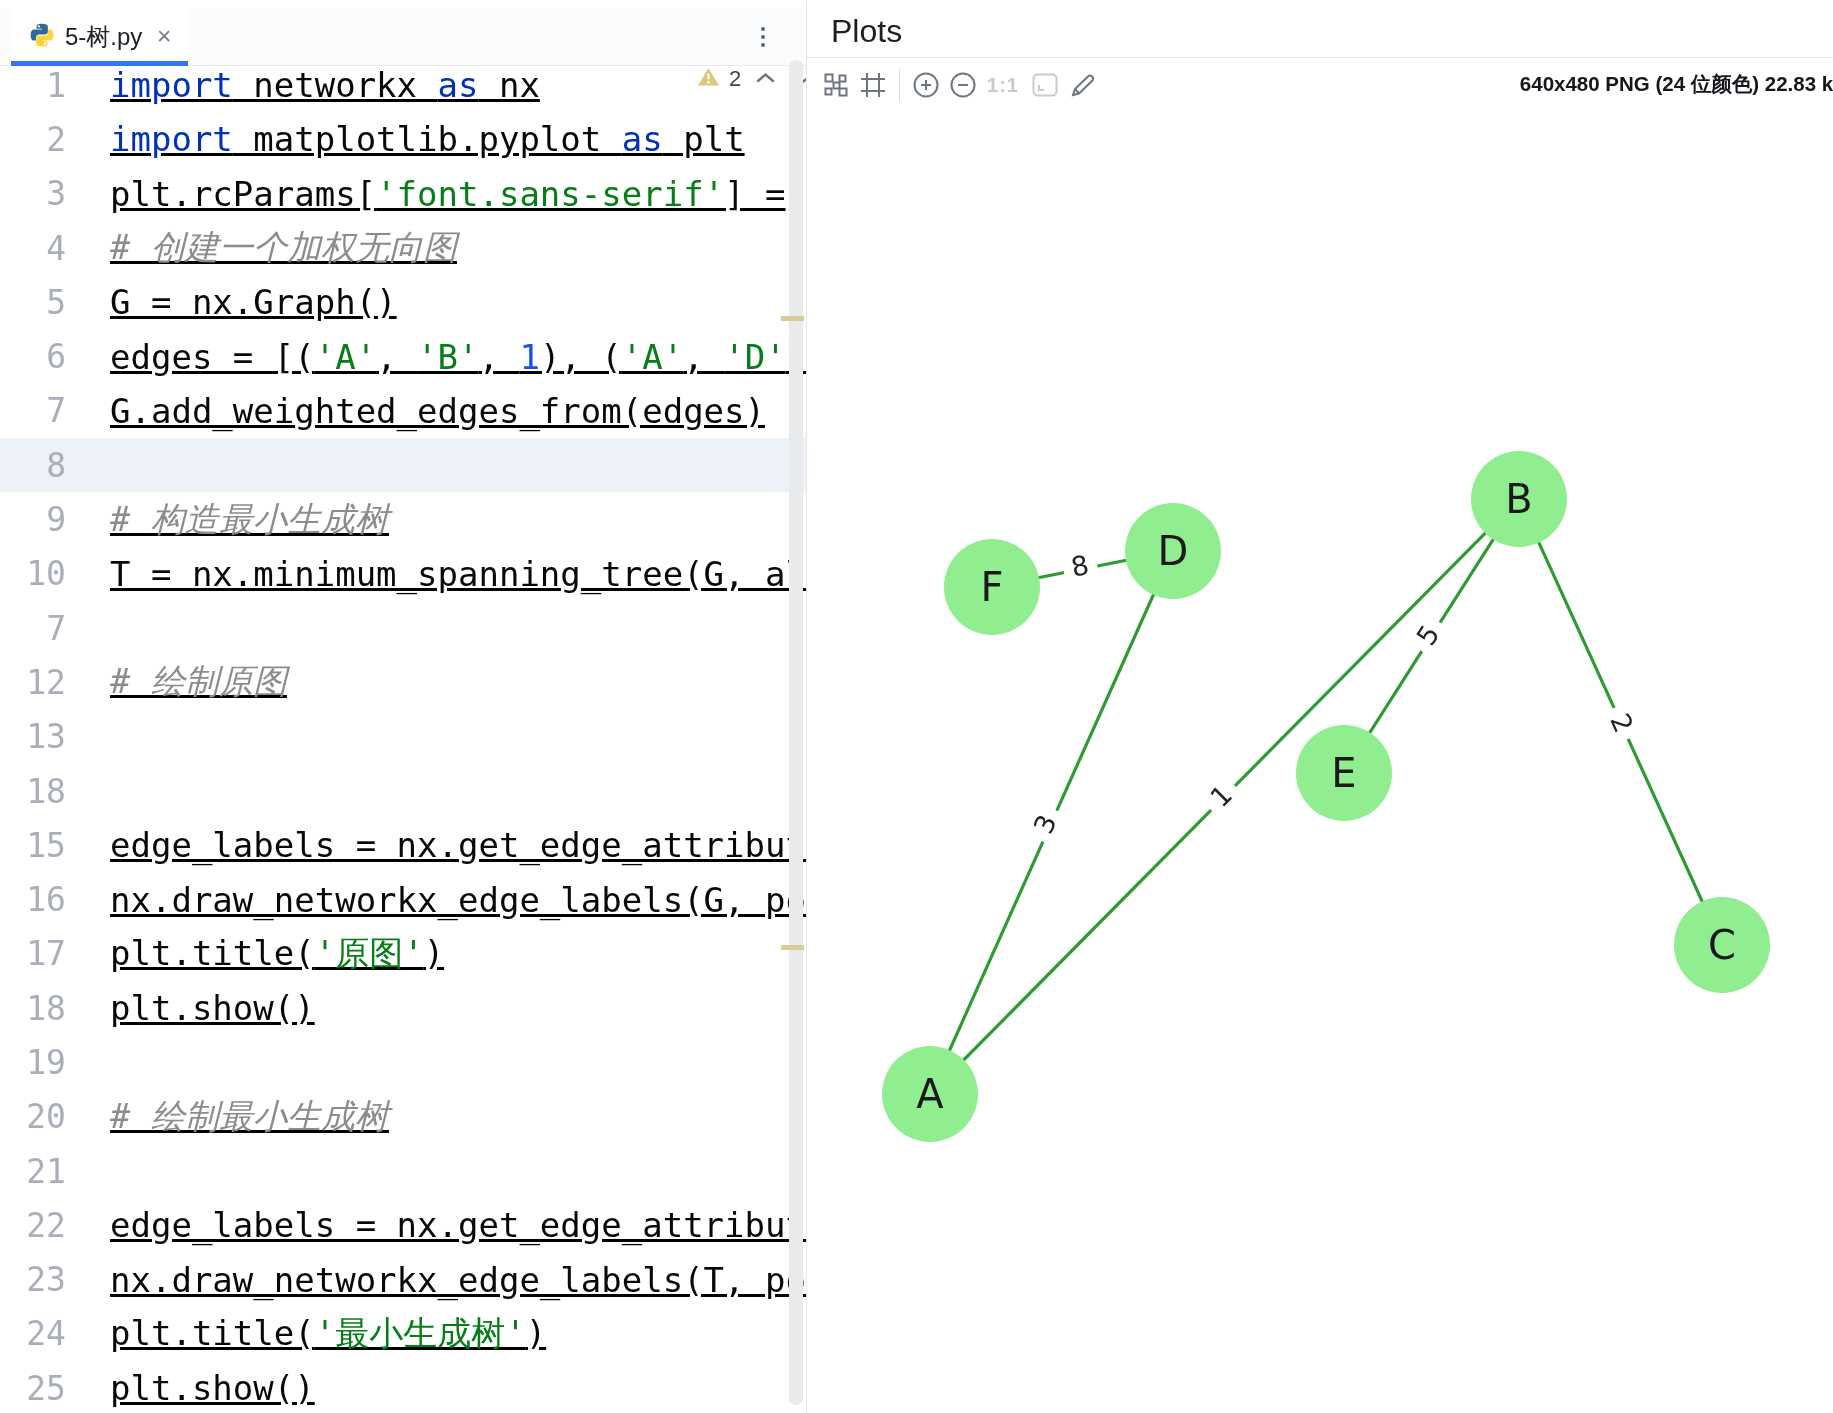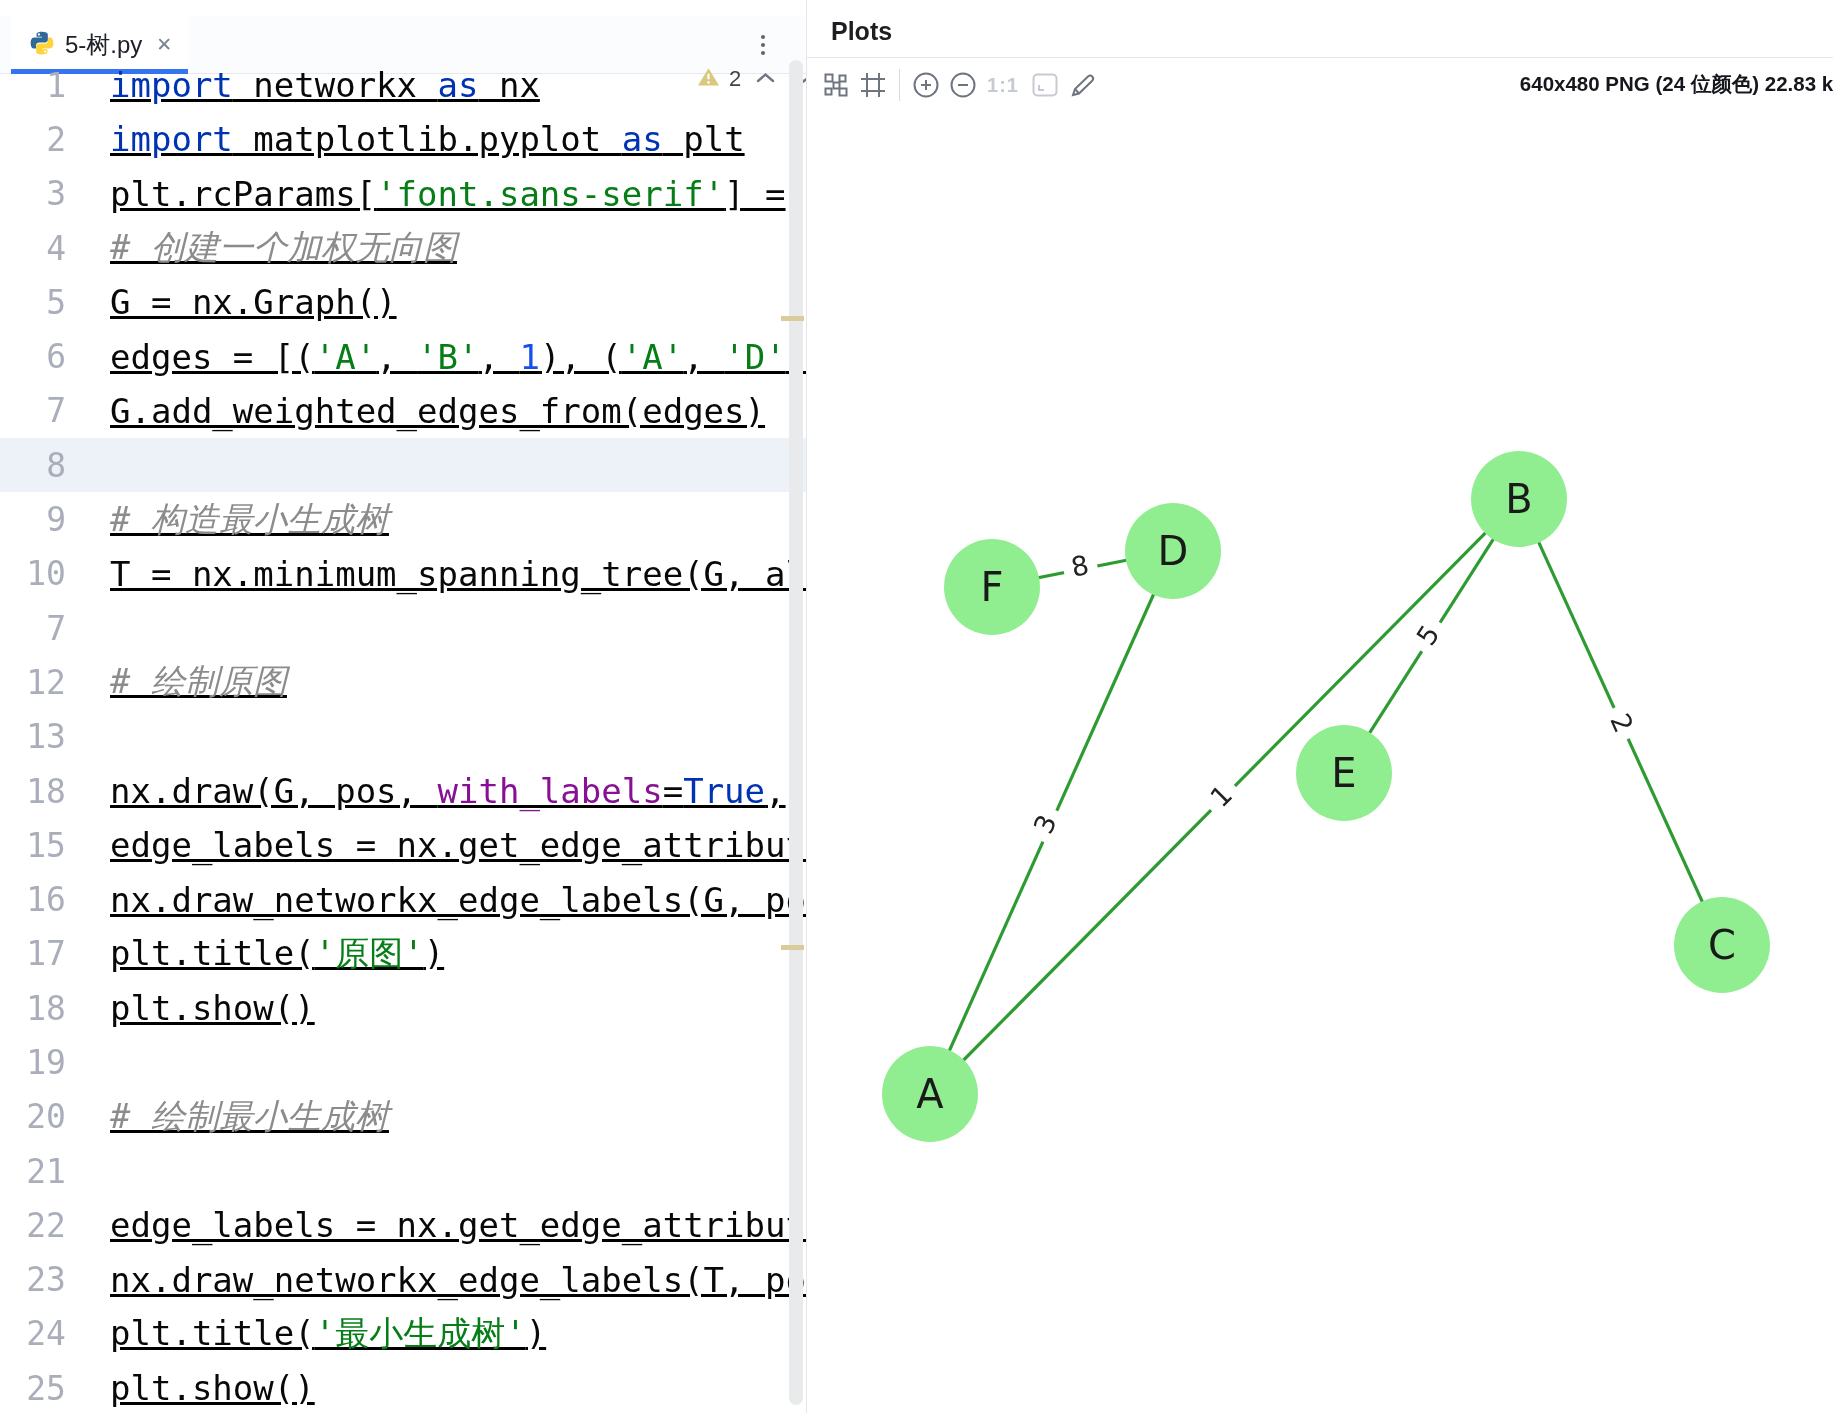--- a/index.html
+++ b/index.html
@@ -1,20 +1,20 @@
 <!DOCTYPE html>
 <html><head>
 <meta charset="utf-8">
 <style>
   html,body{margin:0;padding:0;background:#fff;}
   #stage{position:relative;width:1833px;height:1413px;overflow:hidden;background:#fff;
          font-family:"Liberation Sans",sans-serif;}
   
   #editor-pane{position:absolute;left:0;top:0;width:806px;height:1413px;background:#fff;overflow:hidden;}
-  #tabbar{position:absolute;left:0;top:16px;width:806px;height:57px;background:#fbfcfd;border-bottom:1px solid #e6e8ea;}
+  #tabbar{position:absolute;left:0;top:8px;width:806px;height:57px;background:#fbfcfd;border-bottom:1px solid #e6e8ea;}
   #tab{position:absolute;left:11px;top:0;height:57px;background:#fff;display:flex;align-items:center;gap:10px;padding:0 16px 0 18px;}
   #tab .underline{position:absolute;left:0;right:0;bottom:-1px;height:5px;background:#3574F0;}
   #tab-title{font-size:24px;color:#20222a;white-space:nowrap;}
   #tab-close{font-size:19px;color:#7b8290;margin-left:4px;}
   #kebab{position:absolute;left:750px;top:13px;width:26px;height:32px;display:flex;flex-direction:column;align-items:center;justify-content:center;gap:4px;}
   #kebab i{width:4px;height:4px;border-radius:50%;background:#5d636e;}
   #code-lines{position:absolute;left:0;top:58px;width:806px;
       font-family:"DejaVu Sans Mono",monospace;font-size:34px;}
   .line{display:flex;height:54.3px;align-items:center;white-space:pre;}
   .line.current{background:#EDF1F8;}
@@ -22,21 +22,21 @@
   .codetxt{margin-left:44px;letter-spacing:0;text-decoration:underline;}
   .tk-kw{color:#0033B3}.tk-str{color:#067D17}.tk-num{color:#1750EB}
   .tk-com{color:#8C8C8C;font-style:italic}.tk-arg{color:#871094}.tk-pl{color:#080808}
   #inspection{position:absolute;left:697px;top:66px;display:flex;align-items:center;gap:9px;}
   #warn-count{font-size:22px;color:#3f444d;}
   #scrollbar{position:absolute;left:789px;top:60px;width:14px;height:1345px;background:#e9eaec;border-radius:7px;}
   .stripe{position:absolute;left:781px;width:23px;height:5px;background:#d9cc9a;}
   
   #plots-pane{position:absolute;left:806px;top:0;width:1027px;height:1413px;background:#fff;border-left:1px solid #e4e6e9;overflow:hidden;}
   #plots-header{height:57px;border-bottom:1px solid #e6e8ea;display:flex;align-items:center;}
-  #plots-title{font-size:25px;font-weight:700;color:#1c1e22;padding-left:24px;padding-top:6px;text-align:right;}
+  #plots-title{font-size:32px;font-weight:400;color:#1c1e22;padding-left:24px;padding-top:6px;text-align:right;}
   #plots-toolbar{position:relative;height:54px;display:flex;align-items:center;padding-left:15px;}
   .tbtn{width:28px;height:28px;display:flex;align-items:center;justify-content:center;margin-right:9px;}
   .tsep{width:1px;height:32px;background:#d9dbde;margin:0 12px 0 3px;}
   #zoom-ratio{font-size:20px;font-weight:600;color:#c6cad1;letter-spacing:1px;margin-right:11px;width:34px;text-align:center;}
   #img-info{position:absolute;right:-14px;top:50%;transform:translateY(-54%);font-size:20.5px;font-weight:600;color:#15171c;white-space:nowrap;}
   #graph-svg{position:absolute;left:0;top:112px;}
 </style>
 </head>
 <body>
 
@@ -69,21 +69,21 @@
         <div class="line"><div class="gutter">4</div><div class="codetxt"><span class="tk-com"># 创建一个加权无向图</span></div></div>
         <div class="line"><div class="gutter">5</div><div class="codetxt"><span class="tk-pl">G = nx.Graph()</span></div></div>
         <div class="line"><div class="gutter">6</div><div class="codetxt"><span class="tk-pl">edges = [(</span><span class="tk-str">'A'</span><span class="tk-pl">, </span><span class="tk-str">'B'</span><span class="tk-pl">, </span><span class="tk-num">1</span><span class="tk-pl">), (</span><span class="tk-str">'A'</span><span class="tk-pl">, </span><span class="tk-str">'D'</span><span class="tk-pl">,</span></div></div>
         <div class="line"><div class="gutter">7</div><div class="codetxt"><span class="tk-pl">G.add_weighted_edges_from(edges)</span></div></div>
         <div class="line current"><div class="gutter">8</div><div class="codetxt"></div></div>
         <div class="line"><div class="gutter">9</div><div class="codetxt"><span class="tk-com"># 构造最小生成树</span></div></div>
         <div class="line"><div class="gutter">10</div><div class="codetxt"><span class="tk-pl">T = nx.minimum_spanning_tree(G, al</span></div></div>
         <div class="line"><div class="gutter">7</div><div class="codetxt"></div></div>
         <div class="line"><div class="gutter">12</div><div class="codetxt"><span class="tk-com"># 绘制原图</span></div></div>
         <div class="line"><div class="gutter">13</div></div>
-        <div class="line"><div class="gutter">18</div><div class="codetxt"><span class="tk-pl">nx.draw(G, pos, </span><span class="tk-arg">with_labels</span><span class="tk-pl">=</span><span class="tk-kw">True</span><span class="tk-pl">,</span></div></div>
+        <div class="line"><div class="gutter">18</div></div>
         <div class="line"><div class="gutter">15</div><div class="codetxt"><span class="tk-pl">edge_labels = nx.get_edge_attribut</span></div></div>
         <div class="line"><div class="gutter">16</div><div class="codetxt"><span class="tk-pl">nx.draw_networkx_edge_labels(G, po</span></div></div>
         <div class="line"><div class="gutter">17</div><div class="codetxt"><span class="tk-pl">plt.title(</span><span class="tk-str">'原图'</span><span class="tk-pl">)</span></div></div>
         <div class="line"><div class="gutter">18</div><div class="codetxt"><span class="tk-pl">plt.show()</span></div></div>
         <div class="line"><div class="gutter">19</div><div class="codetxt"></div></div>
         <div class="line"><div class="gutter">20</div><div class="codetxt"><span class="tk-com"># 绘制最小生成树</span></div></div>
         <div class="line"><div class="gutter">21</div></div>
         <div class="line"><div class="gutter">22</div><div class="codetxt"><span class="tk-pl">edge_labels = nx.get_edge_attribut</span></div></div>
         <div class="line"><div class="gutter">23</div><div class="codetxt"><span class="tk-pl">nx.draw_networkx_edge_labels(T, po</span></div></div>
         <div class="line"><div class="gutter">24</div><div class="codetxt"><span class="tk-pl">plt.title(</span><span class="tk-str">'最小生成树'</span><span class="tk-pl">)</span></div></div>

